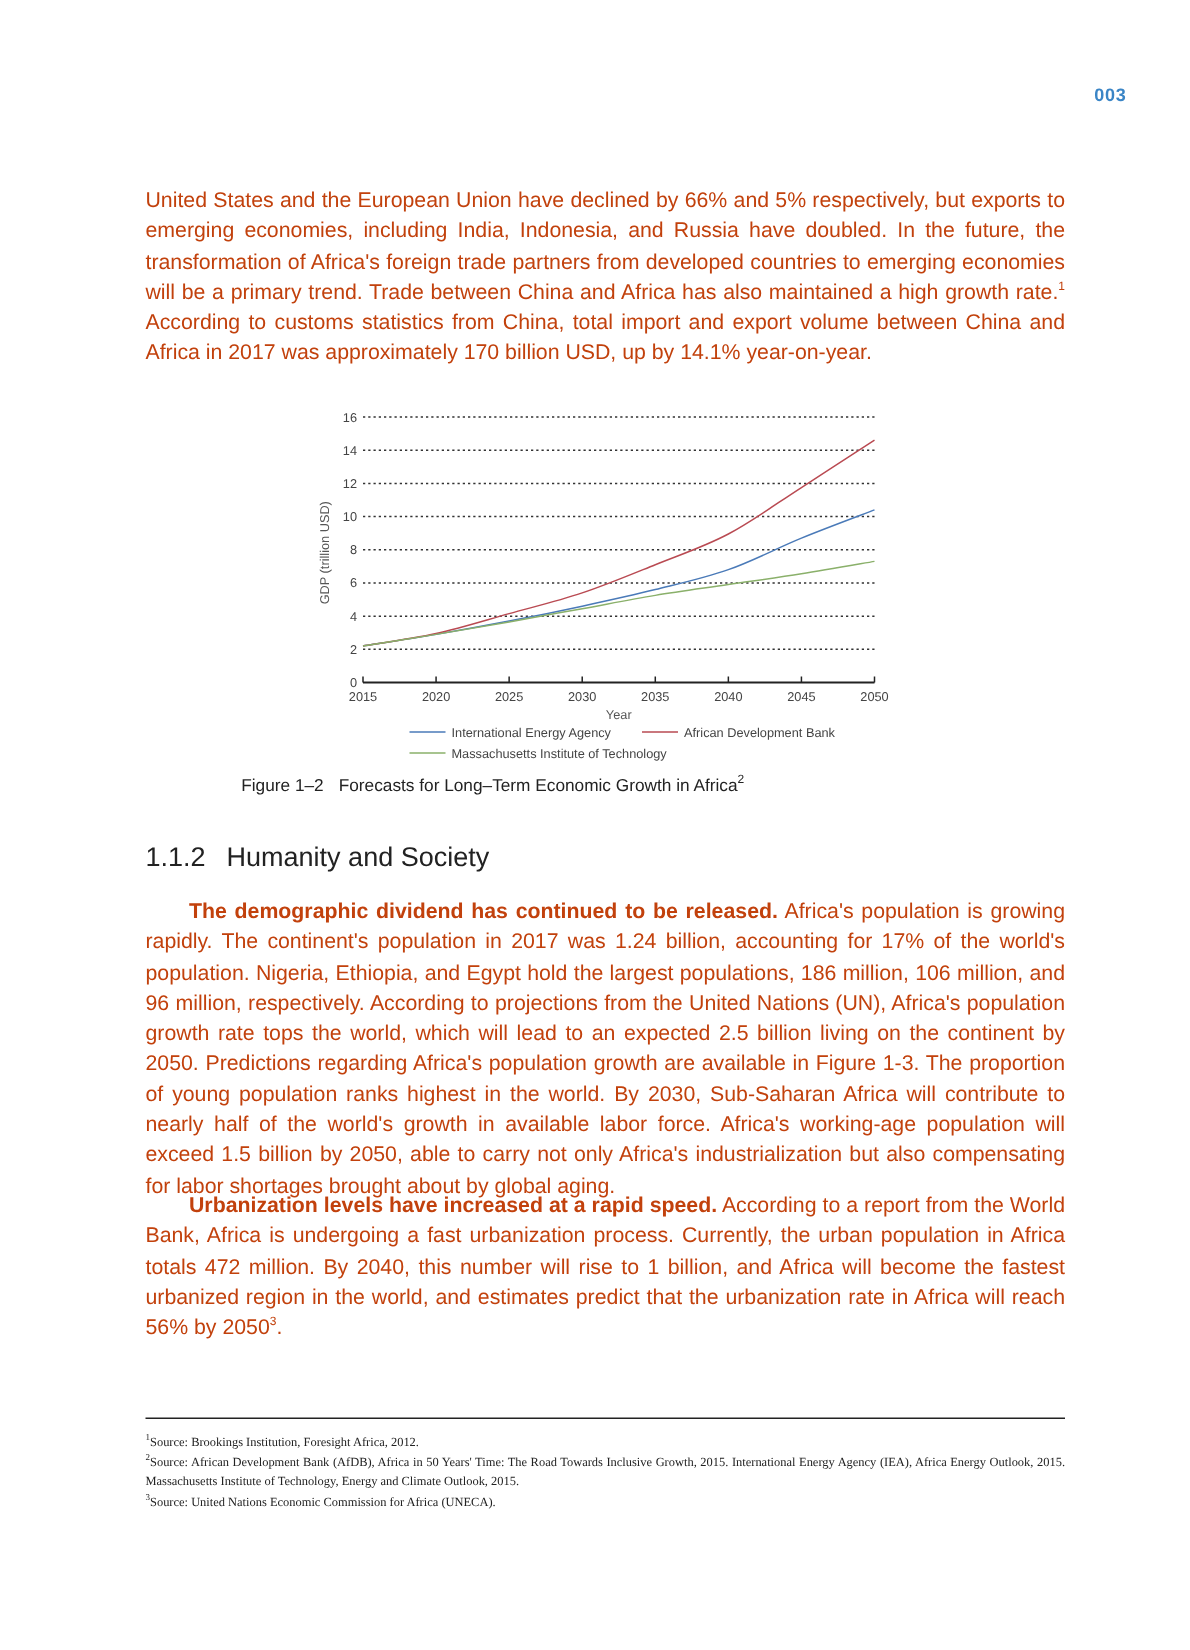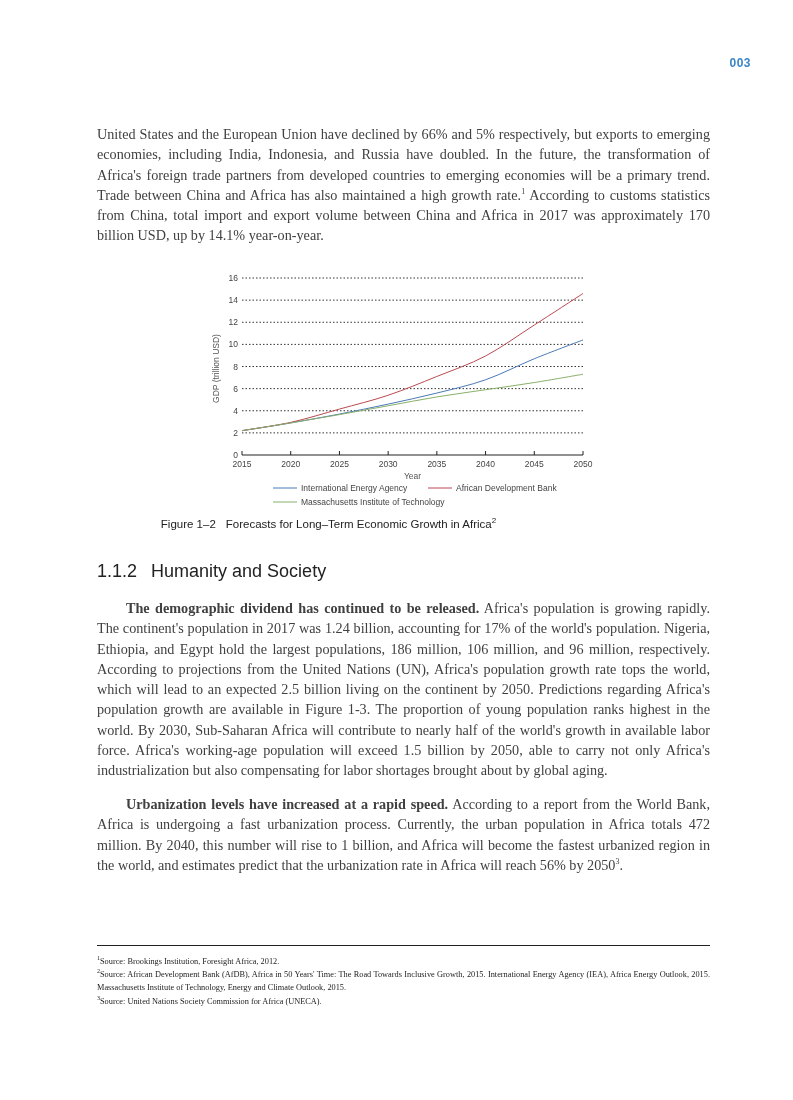--- a/index.html
+++ b/index.html
@@ -4,22 +4,22 @@
 <style>
   html, body { margin: 0; padding: 0; background: #ffffff; }
   body { width: 793px; height: 1100px; position: relative; overflow: hidden; }
   .page-num {
     position: absolute; top: 56px; right: 42px;
     font-family: "Liberation Sans", sans-serif; font-weight: bold;
     font-size: 12px; color: #3a85c6; letter-spacing: 0.5px;
   }
   .body-text {
     position: absolute; left: 97px; width: 613px;
-    font-family: Liberation Serif, serif; font-size: 14.2px;
-    line-height: 20.3px; color: #404040; text-align: justify;
+    font-family: Liberation Sans, sans-serif; font-size: 14.2px;
+    line-height: 20.3px; color: #c2410c; text-align: justify;
     text-align-last: left;
   }
   .body-text p { margin: 0; }
   .body-text p.indent { text-indent: 29px; }
   .body-text b { font-weight: bold; }
   sup { font-size: 8px; vertical-align: super; line-height: 0; }
   .chart-wrap { position: absolute; left: 200px; top: 268px; width: 420px; height: 250px; }
   .fig-caption {
     position: absolute; top: 518px; left: 0; width: 657px; text-align: center;
     font-family: "Liberation Sans", sans-serif; font-size: 11.5px; color: #222;
@@ -118,14 +118,14 @@
   <p class="indent">
     <b>Urbanization levels have increased at a rapid speed.</b><span> According to a report from the World Bank, Africa is undergoing a fast urbanization process. Currently, the urban population in Africa totals 472 million. By 2040, this number will rise to 1 billion, and Africa will become the fastest urbanized region in the world, and estimates predict that the urbanization rate in Africa will reach 56% by 2050</span><sup>3</sup><span>.</span>
   </p>
 </div>
 
 <div class="fn-rule"></div>
 
 <div class="footnotes">
   <p><sup>1</sup><span>Source: Brookings Institution, Foresight Africa, 2012.</span></p>
   <p><sup>2</sup><span>Source: African Development Bank (AfDB), Africa in 50 Years' Time: The Road Towards Inclusive Growth, 2015. International Energy Agency (IEA), Africa Energy Outlook, 2015. Massachusetts Institute of Technology, Energy and Climate Outlook, 2015.</span></p>
-  <p><sup>3</sup><span>Source: United Nations Society Commission for Africa (UNECA).</span></p>
+  <p><sup>3</sup><span>Source: United Nations Economic Commission for Africa (UNECA).</span></p>
 </div>
 
 </body></html>

